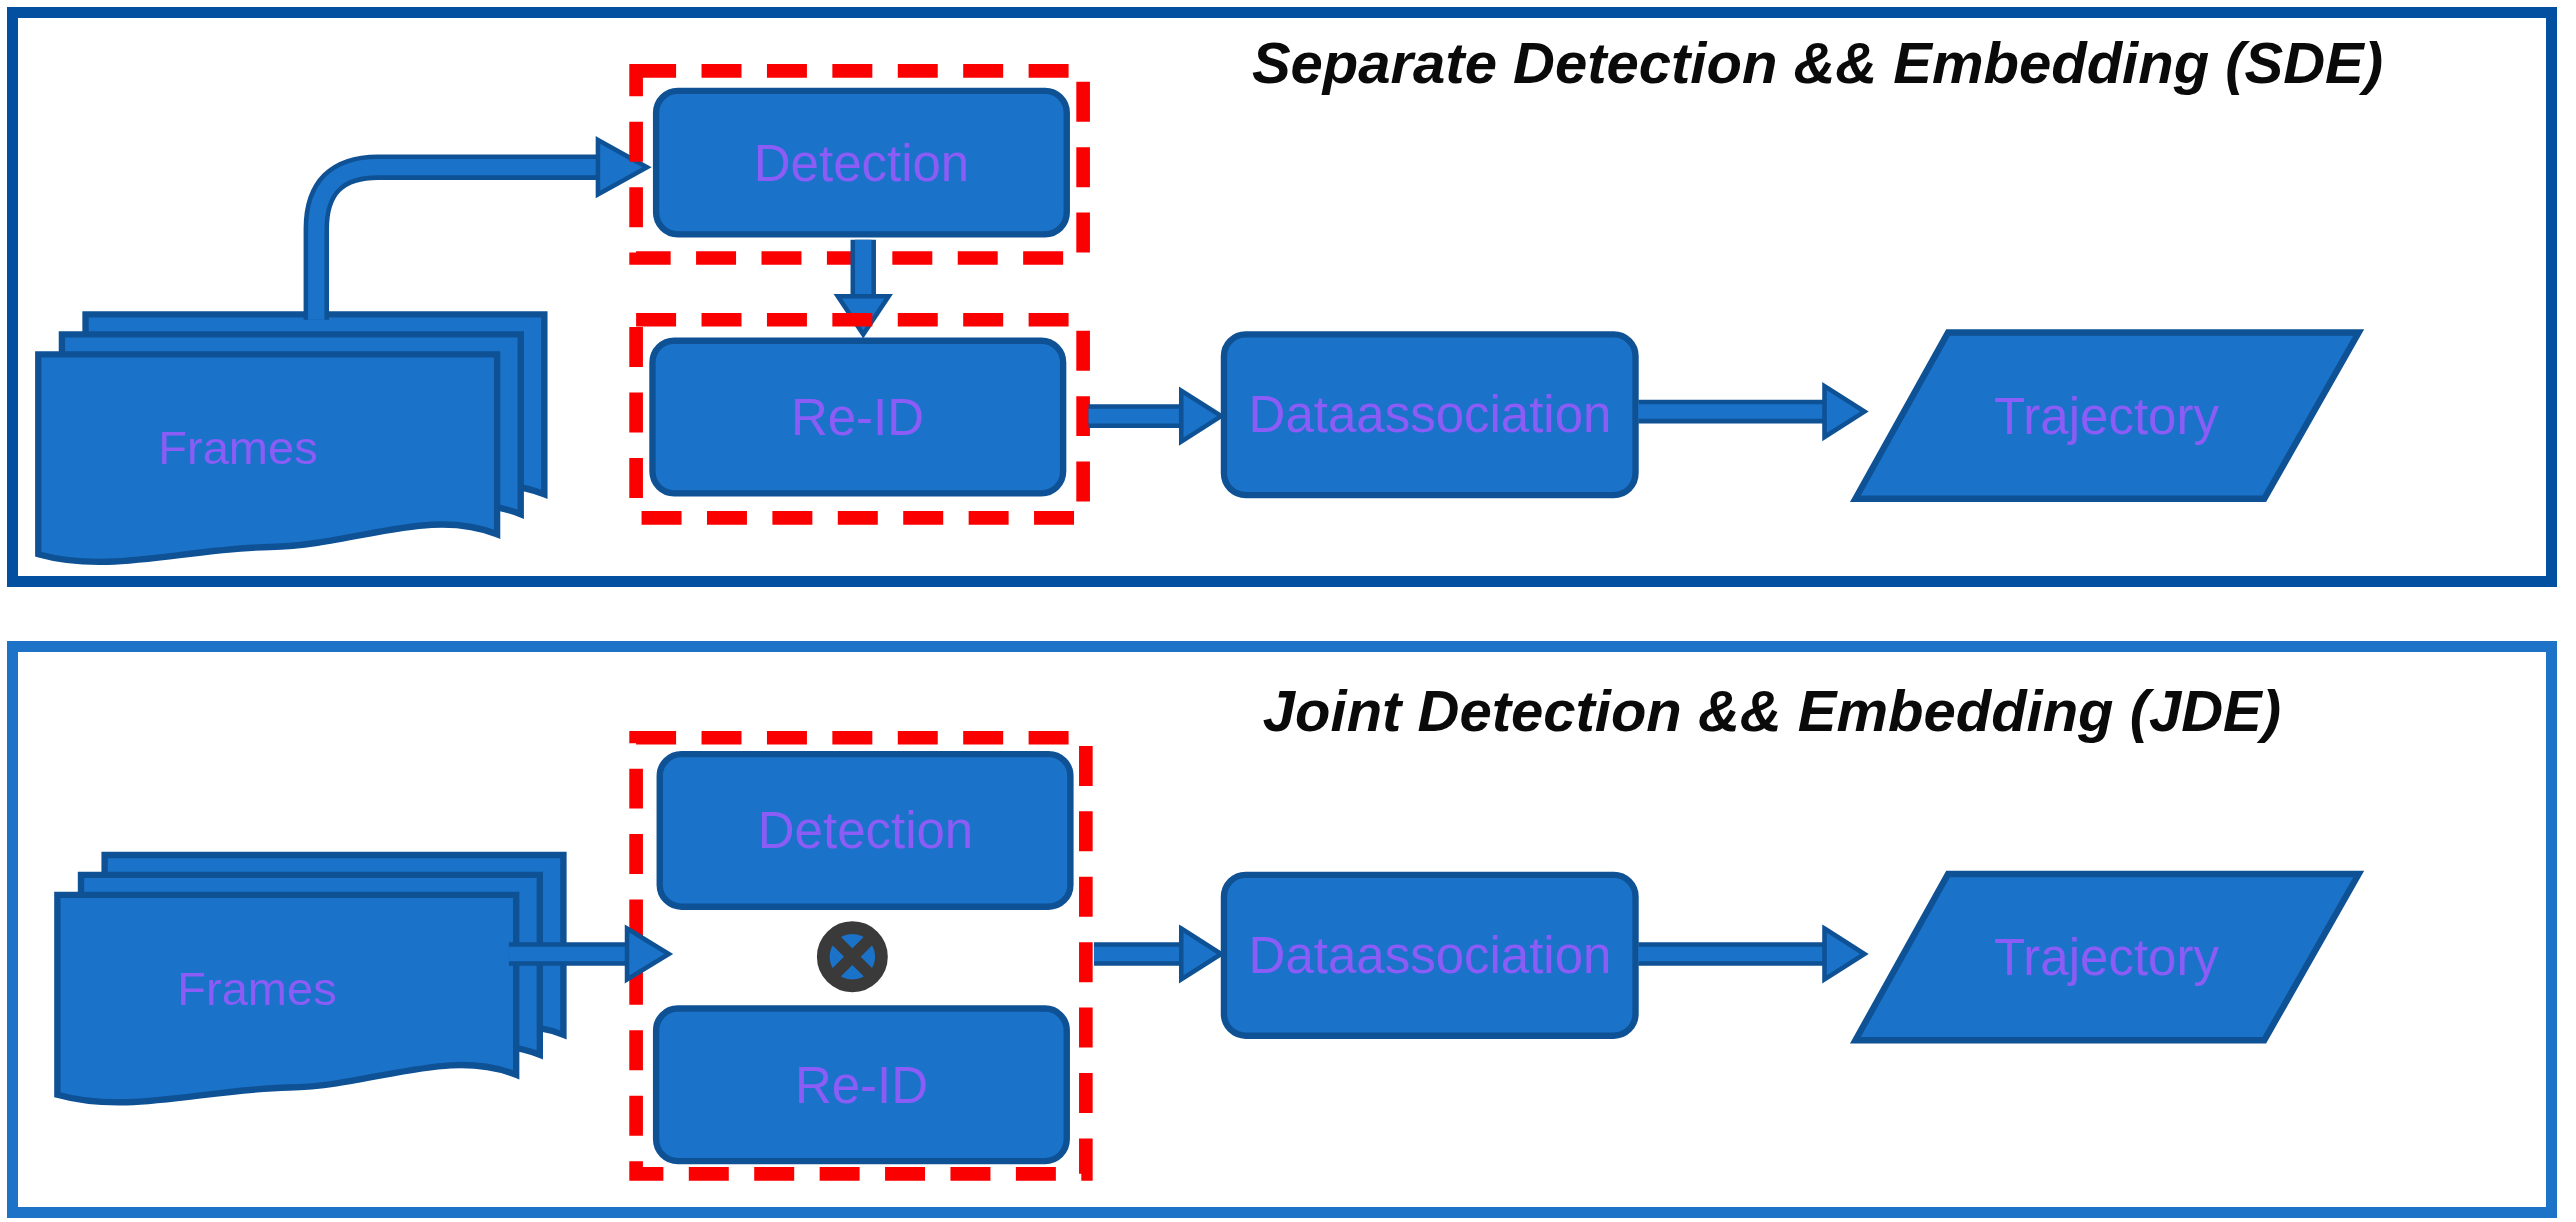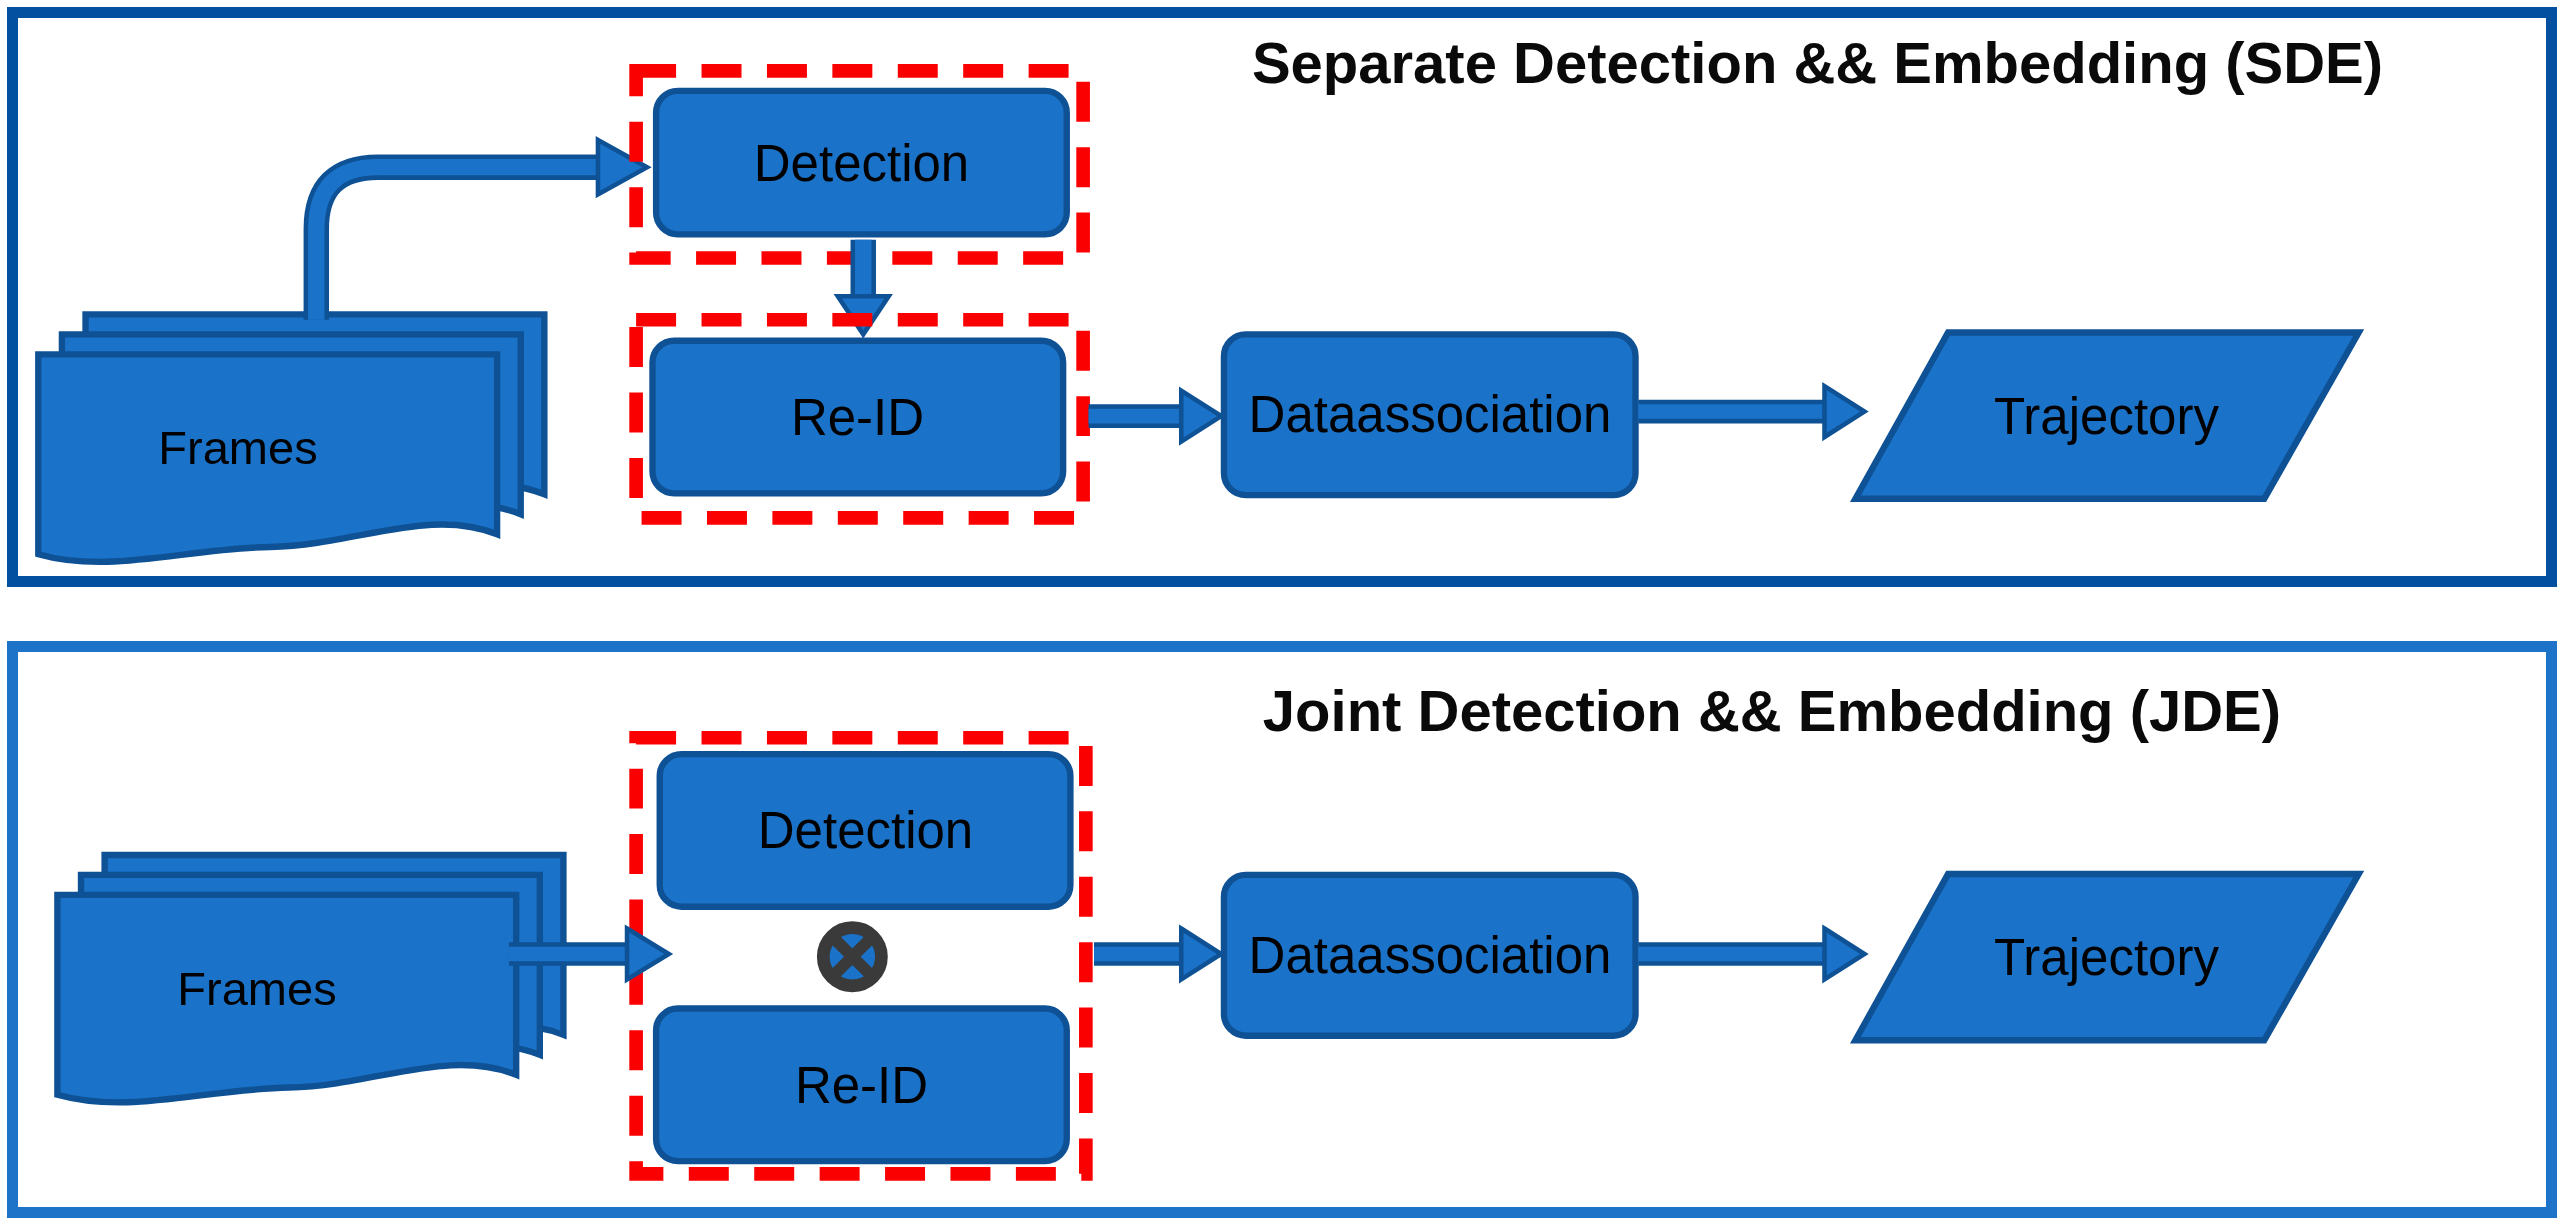--- a/index.html
+++ b/index.html
@@ -24,28 +24,28 @@
     border:11.8px solid #1C73C8;
   }
   .shape-layer{
     position:absolute;left:0;top:0;width:2576px;height:1222px;
     pointer-events:none;
   }
   .panel-title{
     position:absolute;
     display:flex;align-items:center;justify-content:center;
     font-size:58px;font-weight:bold;color:#0a0a0a;
-    letter-spacing:0px;white-space:nowrap;
+    letter-spacing:0px;white-space:nowrap;font-style:italic;
   }
   .panel-title.sde{left:1145px;top:23.6px;width:1345px;height:78px;}
   .panel-title.jde{left:1118px;top:658px;width:1308px;height:78px;margin-top:13px;}
   .node-label{
     position:absolute;
     display:flex;align-items:center;justify-content:center;
-    color:#000000;font-size:51px;font-weight:400;
+    color:#8b5cf6;font-size:51px;font-weight:400;
     white-space:nowrap;
   }
   .node-label.two-line{flex-direction:row;line-height:1.2;}
   .lbl-frames-1{left:38px;top:354px;width:400px;height:186px;font-size:47px;}
   .lbl-detection-1{left:656px;top:91px;width:411px;height:144px;}
   .lbl-reid-1{left:652px;top:341px;width:411px;height:153px;}
   .lbl-dataassoc-1{left:1224px;top:334px;width:412px;height:161px;}
   .lbl-trajectory-1{left:1855px;top:333px;width:503px;height:166px;}
   .lbl-frames-2{left:57px;top:895px;width:400px;height:186px;font-size:47px;}
   .lbl-detection-2{left:660px;top:754px;width:411px;height:153px;}

